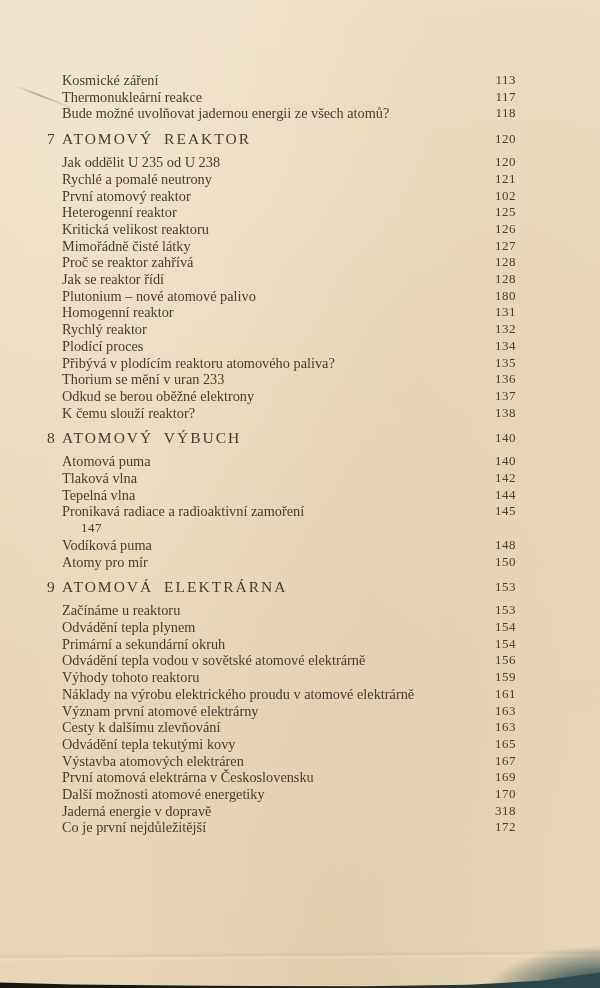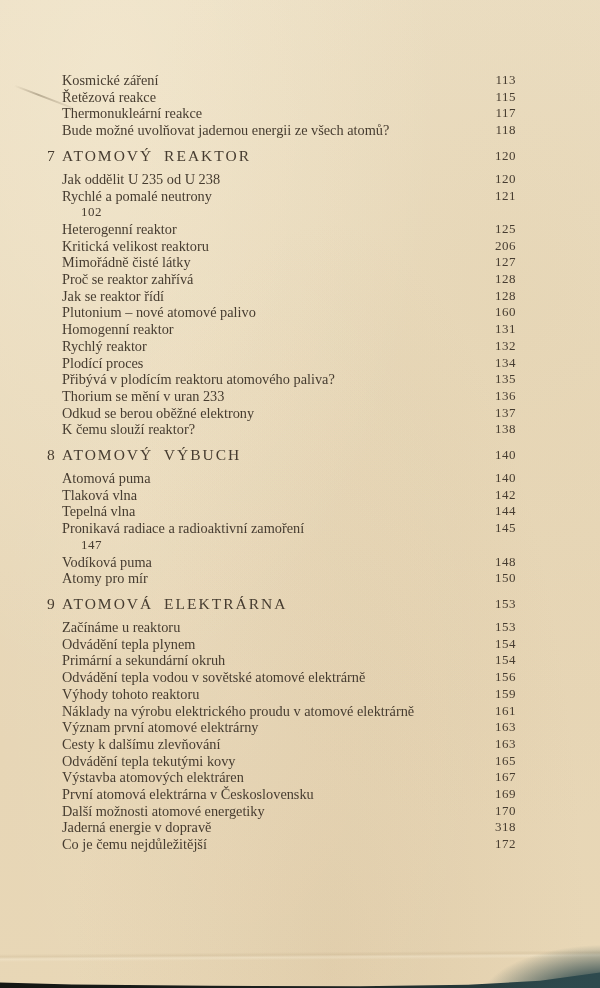--- a/index.html
+++ b/index.html
@@ -80,24 +80,20 @@
 
 <div class="page">
   <div class="scratch"></div>
   <main class="toc" id="toc-root">
       <section class="toc-section">
         <div class="row entry">
           <span class="label">Kosmické záření</span>
           <span class="page-num">113</span>
         </div>
         <div class="row entry">
-          <span class="label">Řetězová reakce</span>
-          <span class="page-num">115</span>
-        </div>
-        <div class="row entry">
           <span class="label">Thermonukleární reakce</span>
           <span class="page-num">117</span>
         </div>
         <div class="row entry">
           <span class="label">Bude možné uvolňovat jadernou energii ze všech atomů?</span>
           <span class="page-num">118</span>
         </div>
       </section>
       <section class="toc-section">
         <div class="row header">
@@ -107,45 +103,46 @@
         </div>
         <div class="row entry">
           <span class="label">Jak oddělit U 235 od U 238</span>
           <span class="page-num">120</span>
         </div>
         <div class="row entry">
           <span class="label">Rychlé a pomalé neutrony</span>
           <span class="page-num">121</span>
         </div>
         <div class="row entry">
+          <span class="label">První atomový reaktor</span>
           <span class="page-num">102</span>
         </div>
         <div class="row entry">
           <span class="label">Heterogenní reaktor</span>
           <span class="page-num">125</span>
         </div>
         <div class="row entry">
           <span class="label">Kritická velikost reaktoru</span>
-          <span class="page-num">206</span>
+          <span class="page-num">126</span>
         </div>
         <div class="row entry">
           <span class="label">Mimořádně čisté látky</span>
           <span class="page-num">127</span>
         </div>
         <div class="row entry">
           <span class="label">Proč se reaktor zahřívá</span>
           <span class="page-num">128</span>
         </div>
         <div class="row entry">
           <span class="label">Jak se reaktor řídí</span>
           <span class="page-num">128</span>
         </div>
         <div class="row entry">
           <span class="label">Plutonium – nové atomové palivo</span>
-          <span class="page-num">160</span>
+          <span class="page-num">180</span>
         </div>
         <div class="row entry">
           <span class="label">Homogenní reaktor</span>
           <span class="page-num">131</span>
         </div>
         <div class="row entry">
           <span class="label">Rychlý reaktor</span>
           <span class="page-num">132</span>
         </div>
         <div class="row entry">
@@ -255,21 +252,21 @@
         </div>
         <div class="row entry">
           <span class="label">Další možnosti atomové energetiky</span>
           <span class="page-num">170</span>
         </div>
         <div class="row entry">
           <span class="label">Jaderná energie v dopravě</span>
           <span class="page-num">318</span>
         </div>
         <div class="row entry">
-          <span class="label">Co je čemu nejdůležitější</span>
+          <span class="label">Co je první nejdůležitější</span>
           <span class="page-num">172</span>
         </div>
       </section>
     </main>
   <div class="crease"></div>
   <div class="bottom-edge"></div>
   <div class="corner-shadow"></div>
 </div>
 
 </body></html>

